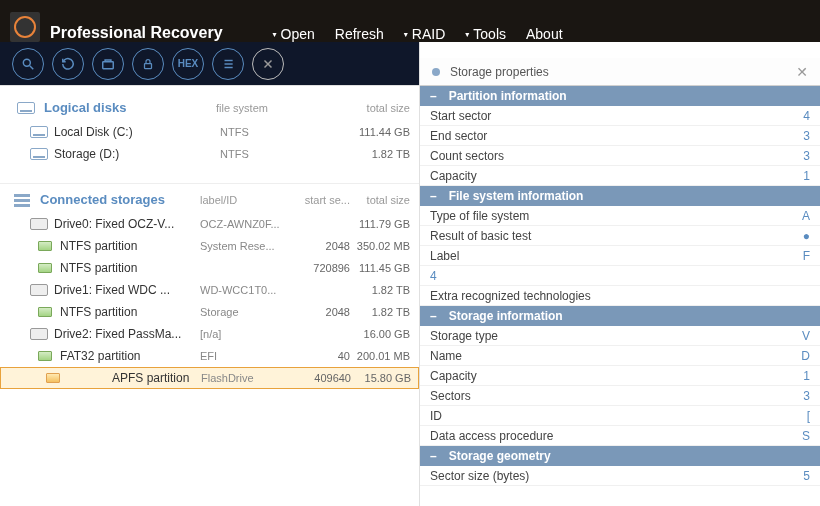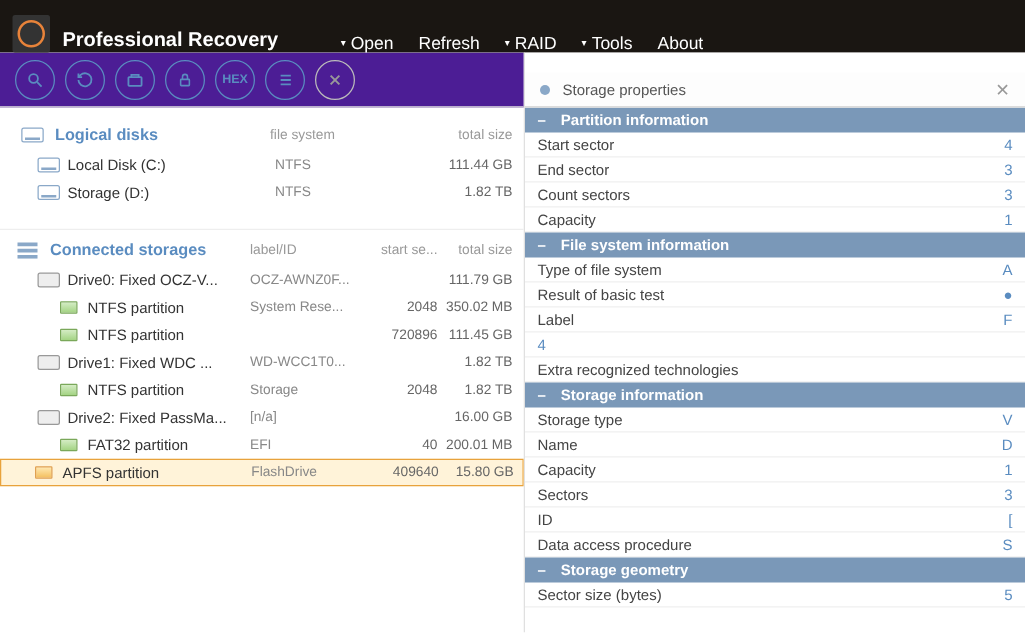--- a/index.html
+++ b/index.html
@@ -6,43 +6,43 @@
 html, body { width: 820px; height: 506px; overflow: hidden; background: #fff; }
 
 .titlebar { height: 42px; background: #1a1612; color: #fff; display: flex; align-items: flex-end; padding: 0 10px; }
 .logo { width: 30px; height: 30px; background: #333; border-radius: 2px; display: flex; align-items: center; justify-content: center; margin-right: 10px; position: relative; }
 .logo::before { content: ""; position: absolute; width: 22px; height: 22px; border: 2px solid #e8833a; border-radius: 50%; box-sizing: border-box; }
 .app-title { font-size: 16px; font-weight: 600; color: #fff; margin-right: 50px; }
 .menu { display: flex; gap: 20px; }
 .menu-item { color: #fff; font-size: 14px; cursor: pointer; display: flex; align-items: center; gap: 4px; }
 .menu-item .tri { font-size: 8px; color: #fff; }
 
-.toolbar { height: 44px; background: #4c1d95; display: flex; align-items: center; padding: 0 12px; gap: 8px; border-bottom: 1px solid #e0e0e0; }
+.toolbar { height: 44px; background: #0f172a; display: flex; align-items: center; padding: 0 12px; gap: 8px; border-bottom: 1px solid #e0e0e0; }
 .tool-btn { width: 32px; height: 32px; border: 1.5px solid #5a8cc0; border-radius: 50%; display: flex; align-items: center; justify-content: center; cursor: pointer; color: #5a8cc0; font-size: 13px; font-weight: bold; }
 .tool-btn.grey { border-color: #bbb; color: #999; }
 
 .body { display: flex; height: calc(506px - 42px); }
 
 .left { width: 420px; border-right: 1px solid #e0e0e0; overflow: hidden; }
 .right { flex: 1; overflow: hidden; }
 
 .section-head { display: flex; align-items: center; padding: 8px 12px 6px 12px; border-top: 1px solid #eee; }
 .section-head.first { border-top: none; padding-top: 14px; padding-left: 16px; }
 .section-icon { width: 20px; height: 14px; margin-right: 8px; display: inline-flex; align-items: center; justify-content: center; }
 .section-title { color: #5a8cc0; font-weight: 600; font-size: 13px; }
 .col-hdr { font-size: 11px; color: #999; }
 .row-wrap { position: relative; height: 22px; display: flex; align-items: center; padding-left: 12px; font-size: 12px; color: #333; }
 .row-icon { width: 18px; height: 14px; margin-right: 6px; display: inline-flex; align-items: center; justify-content: center; }
 .row-label { flex: 0 0 auto; }
 .indent1 { padding-left: 30px; }
-.indent2 { padding-left: 46px; }
+.indent2 { padding-left: 36px; }
 .row-wrap .c1 { position: absolute; left: 200px; width: 90px; overflow: hidden; white-space: nowrap; text-overflow: ellipsis; color: #888; font-size: 11px; }
 .row-wrap .c2 { position: absolute; left: 290px; width: 60px; text-align: right; color: #666; font-size: 11px; }
 .row-wrap .c3 { position: absolute; left: 350px; width: 60px; text-align: right; color: #666; font-size: 11px; }
-.row-wrap.selected { background: #fff3d9; border: 1px solid #e8a23c; padding-left: 25px; height: 22px; }
+.row-wrap.selected { background: #fff3d9; border: 1px solid #e8a23c; padding-left: 43px; height: 22px; gap: 44px; }
 
 .disk-ico { width: 18px; height: 12px; border: 1.5px solid #8aa8c8; border-radius: 2px; position: relative; }
 .disk-ico::after { content: ""; position: absolute; bottom: 1px; left: 2px; right: 2px; height: 2px; background: #8aa8c8; }
 .drive-ico { width: 18px; height: 12px; border: 1.5px solid #999; border-radius: 2px; background: #eee; }
 .part-ico { width: 14px; height: 10px; border: 1px solid #7aa85a; background: linear-gradient(#d4ecc4,#a4d484); border-radius: 1px; }
 .part-ico.orange { border-color: #e0a050; background: linear-gradient(#ffe8b0,#f4c060); }
 
 .tab-head { height: 28px; border-bottom: 1px solid #d0d0d0; display: flex; align-items: center; padding: 0 12px; position: relative; background: #fdfdfd; }
 .tab-dot { width: 8px; height: 8px; background: #8aa8c8; border-radius: 50%; margin-right: 10px; }
 .tab-title { font-size: 12px; color: #555; }

